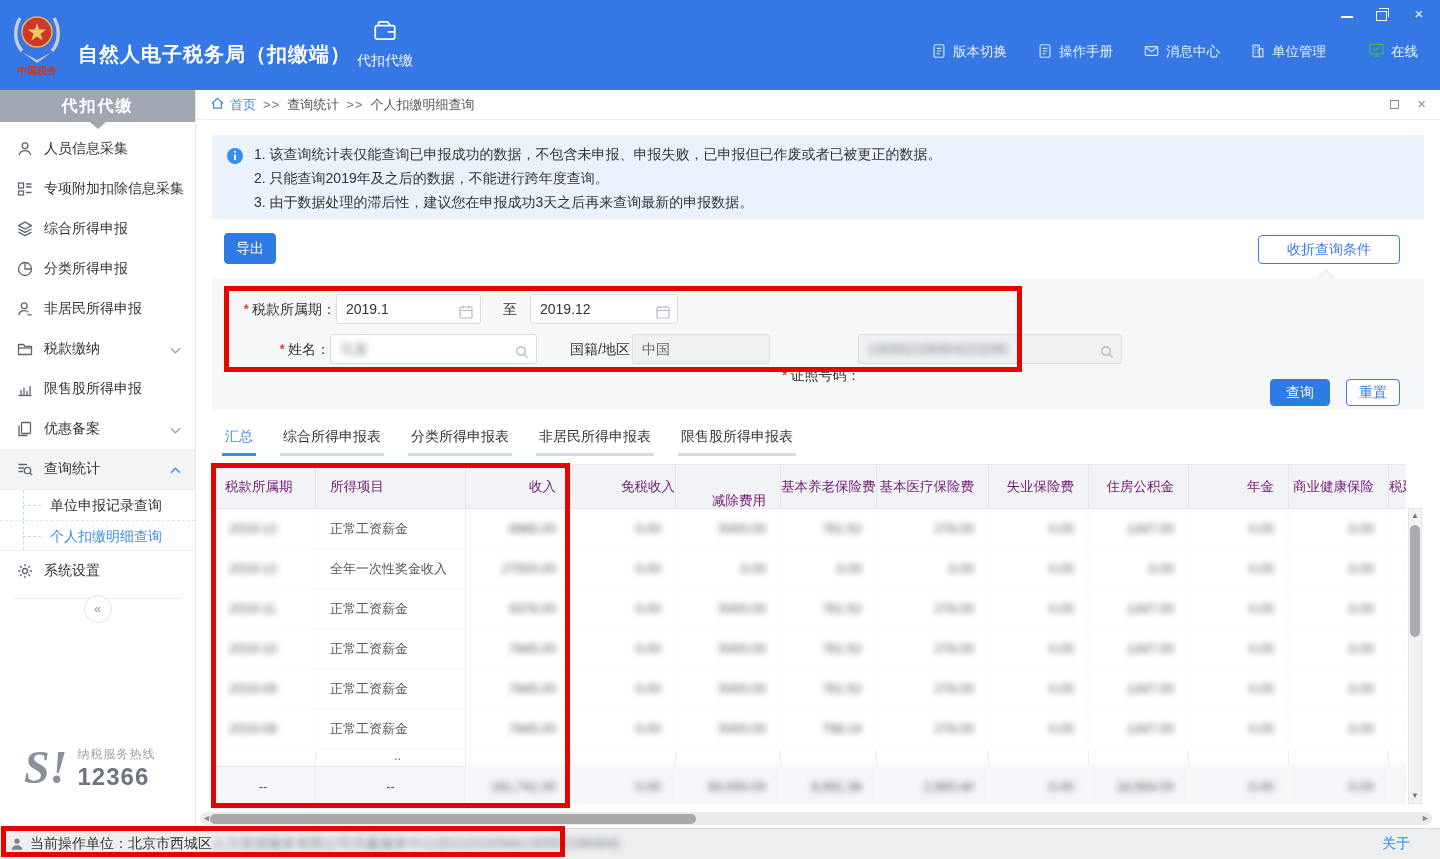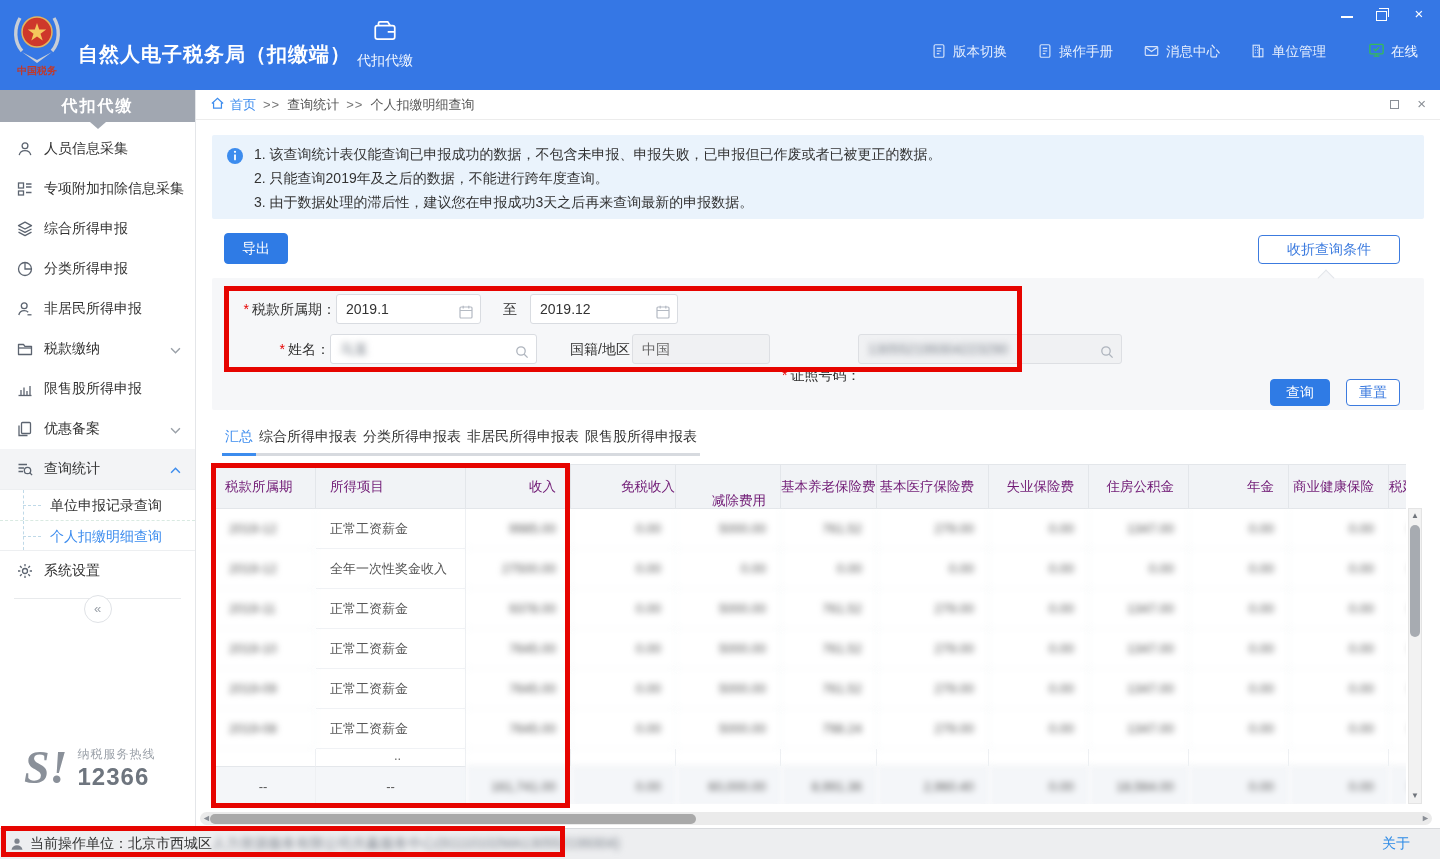--- a/index.html
+++ b/index.html
@@ -56,34 +56,34 @@
   .pc-max { width:9px; height:9px; border:1.5px solid #8A8F96; cursor:pointer; }
   .pc-close { font-size:15px; line-height:12px; cursor:pointer; }
 
   .notice { position:absolute; left:16px; top:45px; width:1212px; height:84px; background:#EAF3FC; border-radius:2px; padding:7px 16px 0 42px; font-size:14px; color:#333; line-height:24px; }
   .notice .n-ic { position:absolute; left:14px; top:12px; }
   .notice p { white-space:nowrap; overflow:hidden; }
 
   .btn { border-radius:4px; font-size:14px; text-align:center; cursor:pointer; display:inline-block; }
   .btn-primary { background:#2F7BE5; color:#fff; border:1px solid #2F7BE5; }
   .btn-ghost { background:#fff; color:#3C7BDF; border:1px solid #3C7BDF; }
-  .export-btn { position:absolute; left:28px; top:143px; width:64px; height:31px; line-height:29px; }
+  .export-btn { position:absolute; left:28px; top:143px; width:52px; height:31px; line-height:29px; }
   .collapse-filter-btn { position:absolute; left:1062px; top:145px; width:142px; height:29px; line-height:27px; border-radius:4px; }
   .filter-caret { position:absolute; left:1124px; top:182px; width:12px; height:12px; background:#F6F7F9; border-left:1px solid #E3E6EA; border-top:1px solid #E3E6EA; transform:rotate(45deg); z-index:2; }
 
   .formband { position:absolute; left:16px; top:188px; width:1212px; height:132px; background:#F6F7F9; border-radius:2px; }
   .f-label { position:absolute; font-size:14px; color:#333; line-height:30px; text-align:right; white-space:nowrap; }
   .req { color:#E60000; margin-right:3px; }
   .f-input { position:absolute; height:30px; background:#fff; border:1px solid #D9DCE1; border-radius:3px; font-size:14px; color:#333; line-height:28px; padding:0 26px 0 9px; cursor:text; }
   .f-input.disabled { background:#F0F1F3; border-color:#DDDFE3; color:#666; cursor:default; }
   .f-ic { position:absolute; right:6px; top:6px; }
   .query-btn { position:absolute; left:1058px; top:101px; width:60px; height:27px; line-height:25px; }
   .reset-btn { position:absolute; left:1134px; top:101px; width:54px; height:27px; line-height:25px; }
 
-  .tabs { position:absolute; left:26px; top:332px; display:flex; }
+  .tabs { position:absolute; left:26px; top:332px; display:flex; gap:24px; }
   .tab { font-size:14px; color:#333; padding:6px 3px 7px; border-bottom:3px solid #D7DADF; cursor:pointer; white-space:nowrap; }
   .tab.active { color:#3C8CEE; border-bottom-color:#3C8CEE; }
 
   
   .tbl-viewport { position:absolute; left:15px; top:374px; width:1195px; height:340px; overflow:hidden; }
   .tbl { width:1238px; }
   .trow { display:flex; }
   .trow.thead { background:#F1F3F6; border-top:1px solid #E3E6EA; border-bottom:1px solid #E3E6EA; }
   .trow.thead .tc { height:43px; line-height:43px; font-size:13.5px; color:#701a75; border-right:1px solid #E3E6EA; }
   .tc { flex:none; white-space:nowrap; overflow:hidden; }

